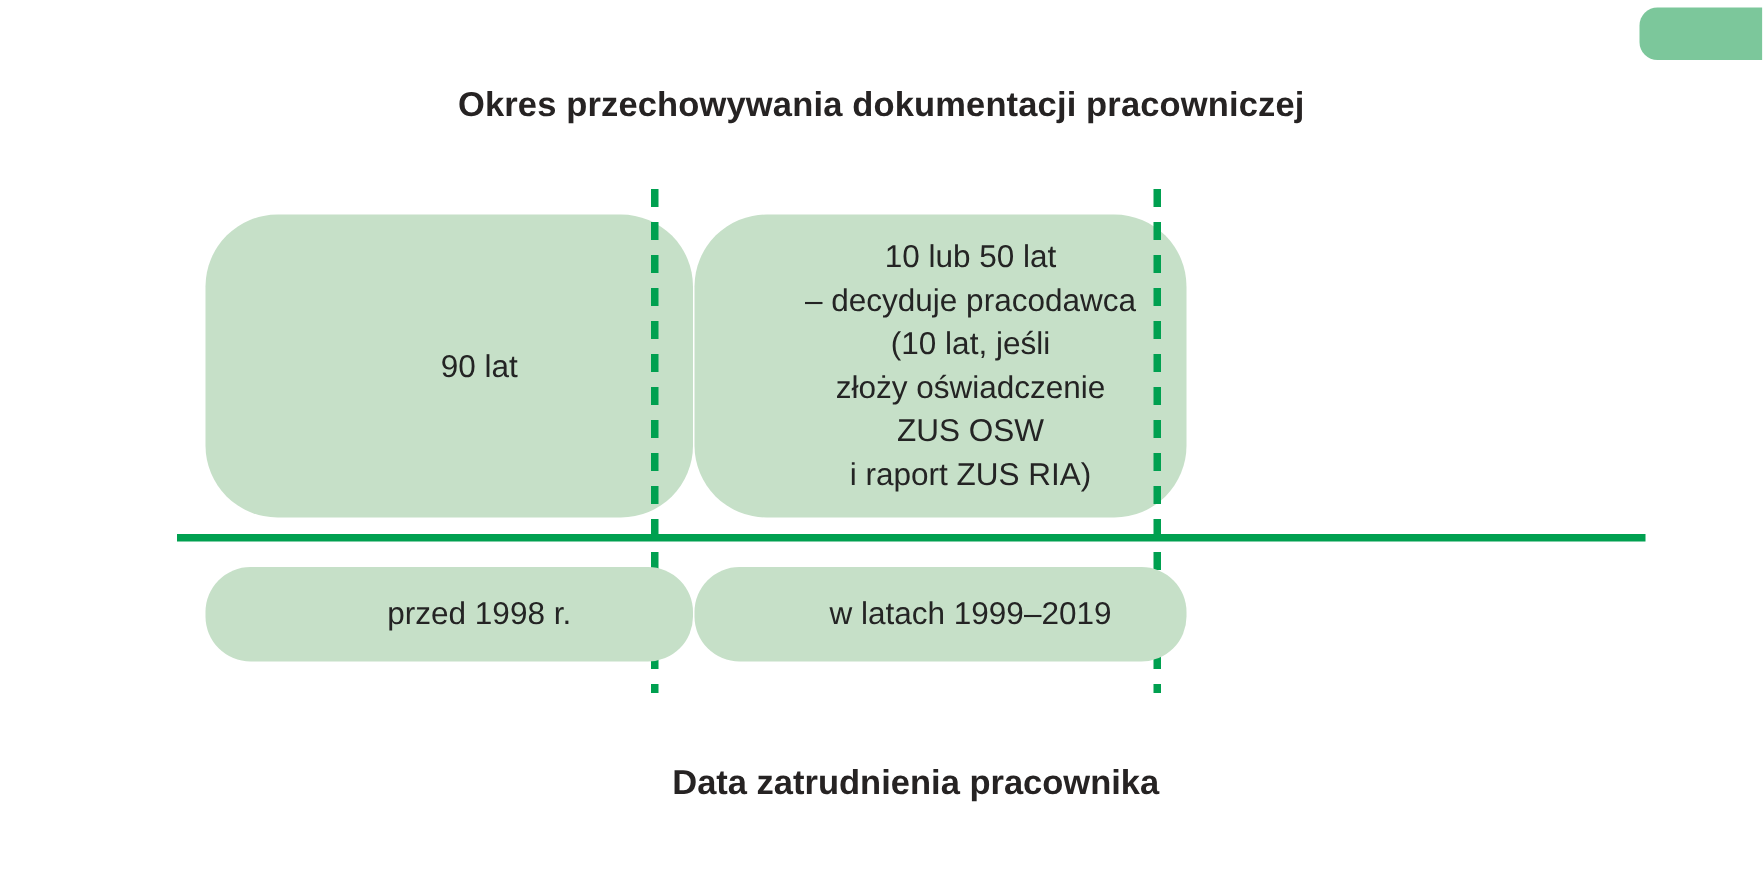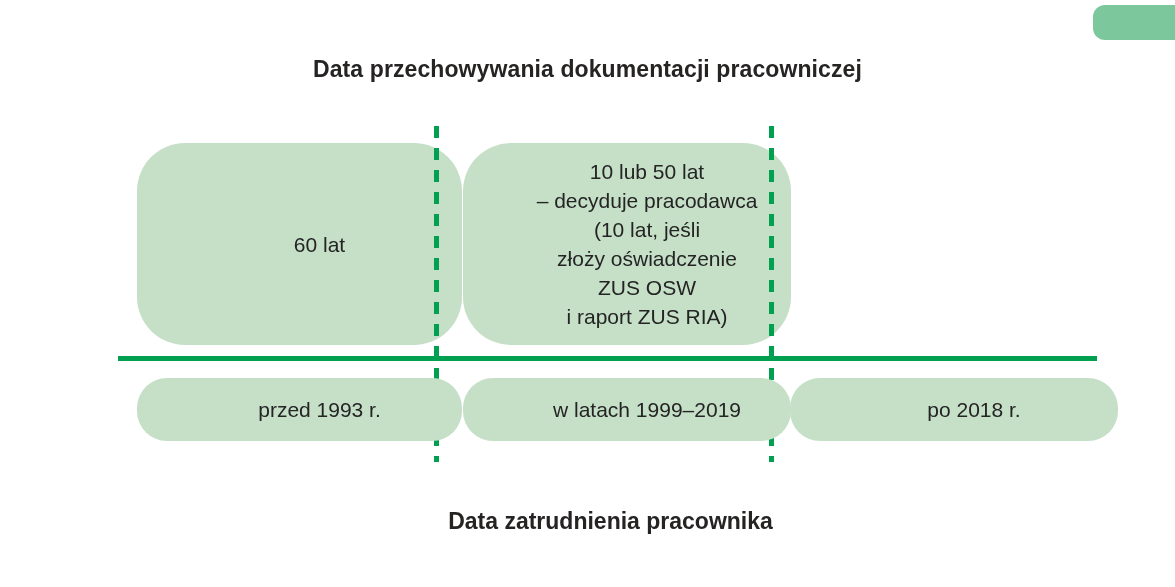--- a/index.html
+++ b/index.html
@@ -51,40 +51,39 @@
     background:repeating-linear-gradient(180deg,#00a050 0 12px,transparent 12px 22px);
   }
   .vdash.left{left:434px;}
   .vdash.right{left:769px;}
 </style>
 </head>
 <body>
 
 <div class="stage">
 
-  <div class="title">Data przechowywania dokumentacji pracowniczej</div>
+  <div class="title">Okres przechowywania dokumentacji pracowniczej</div>
 
   <div class="corner-tab"></div>
 
-  <div class="box big col1">60 lat</div>
+  <div class="box big col1">90 lat</div>
 
   <div class="box big col2">10 lub 50 lat
 – decyduje pracodawca
 (10 lat, jeśli
 złoży oświadczenie
 ZUS OSW
 i raport ZUS RIA)</div>
 
 
   <div class="hline"></div>
 
   <div class="vdash left"></div>
   <div class="vdash right"></div>
 
-  <div class="box small col1">przed 1993 r.</div>
+  <div class="box small col1">przed 1998 r.</div>
 
   <div class="box small col2">w latach 1999–2019</div>
 
-  <div class="box small col3">po 2018 r.</div>
 
   <div class="bottom-label">Data zatrudnienia pracownika</div>
 
 </div>
 
 </body></html>

